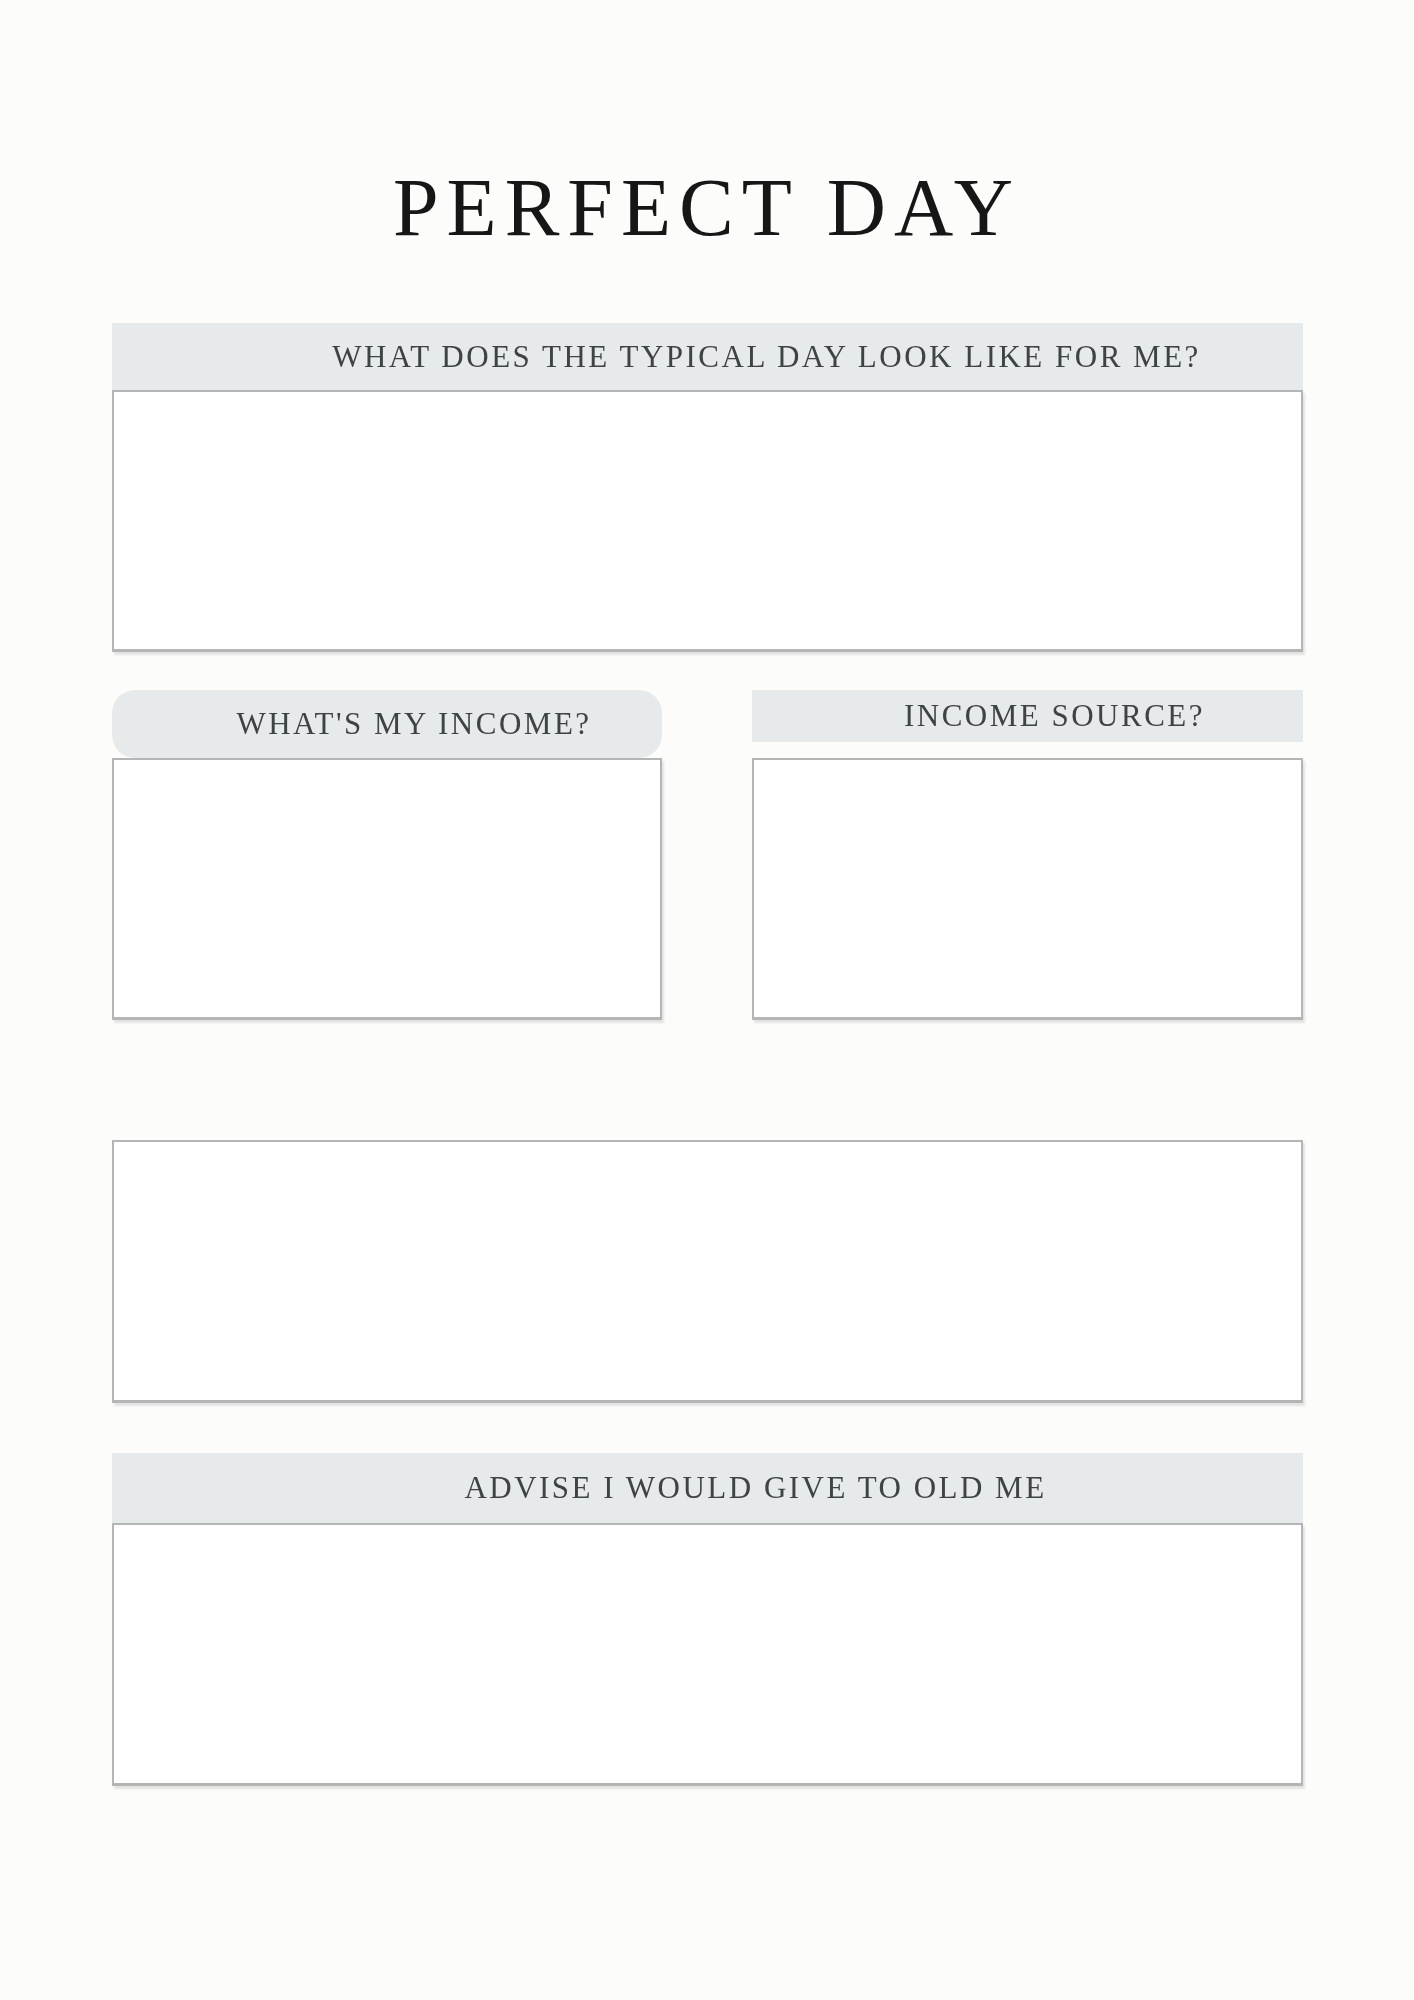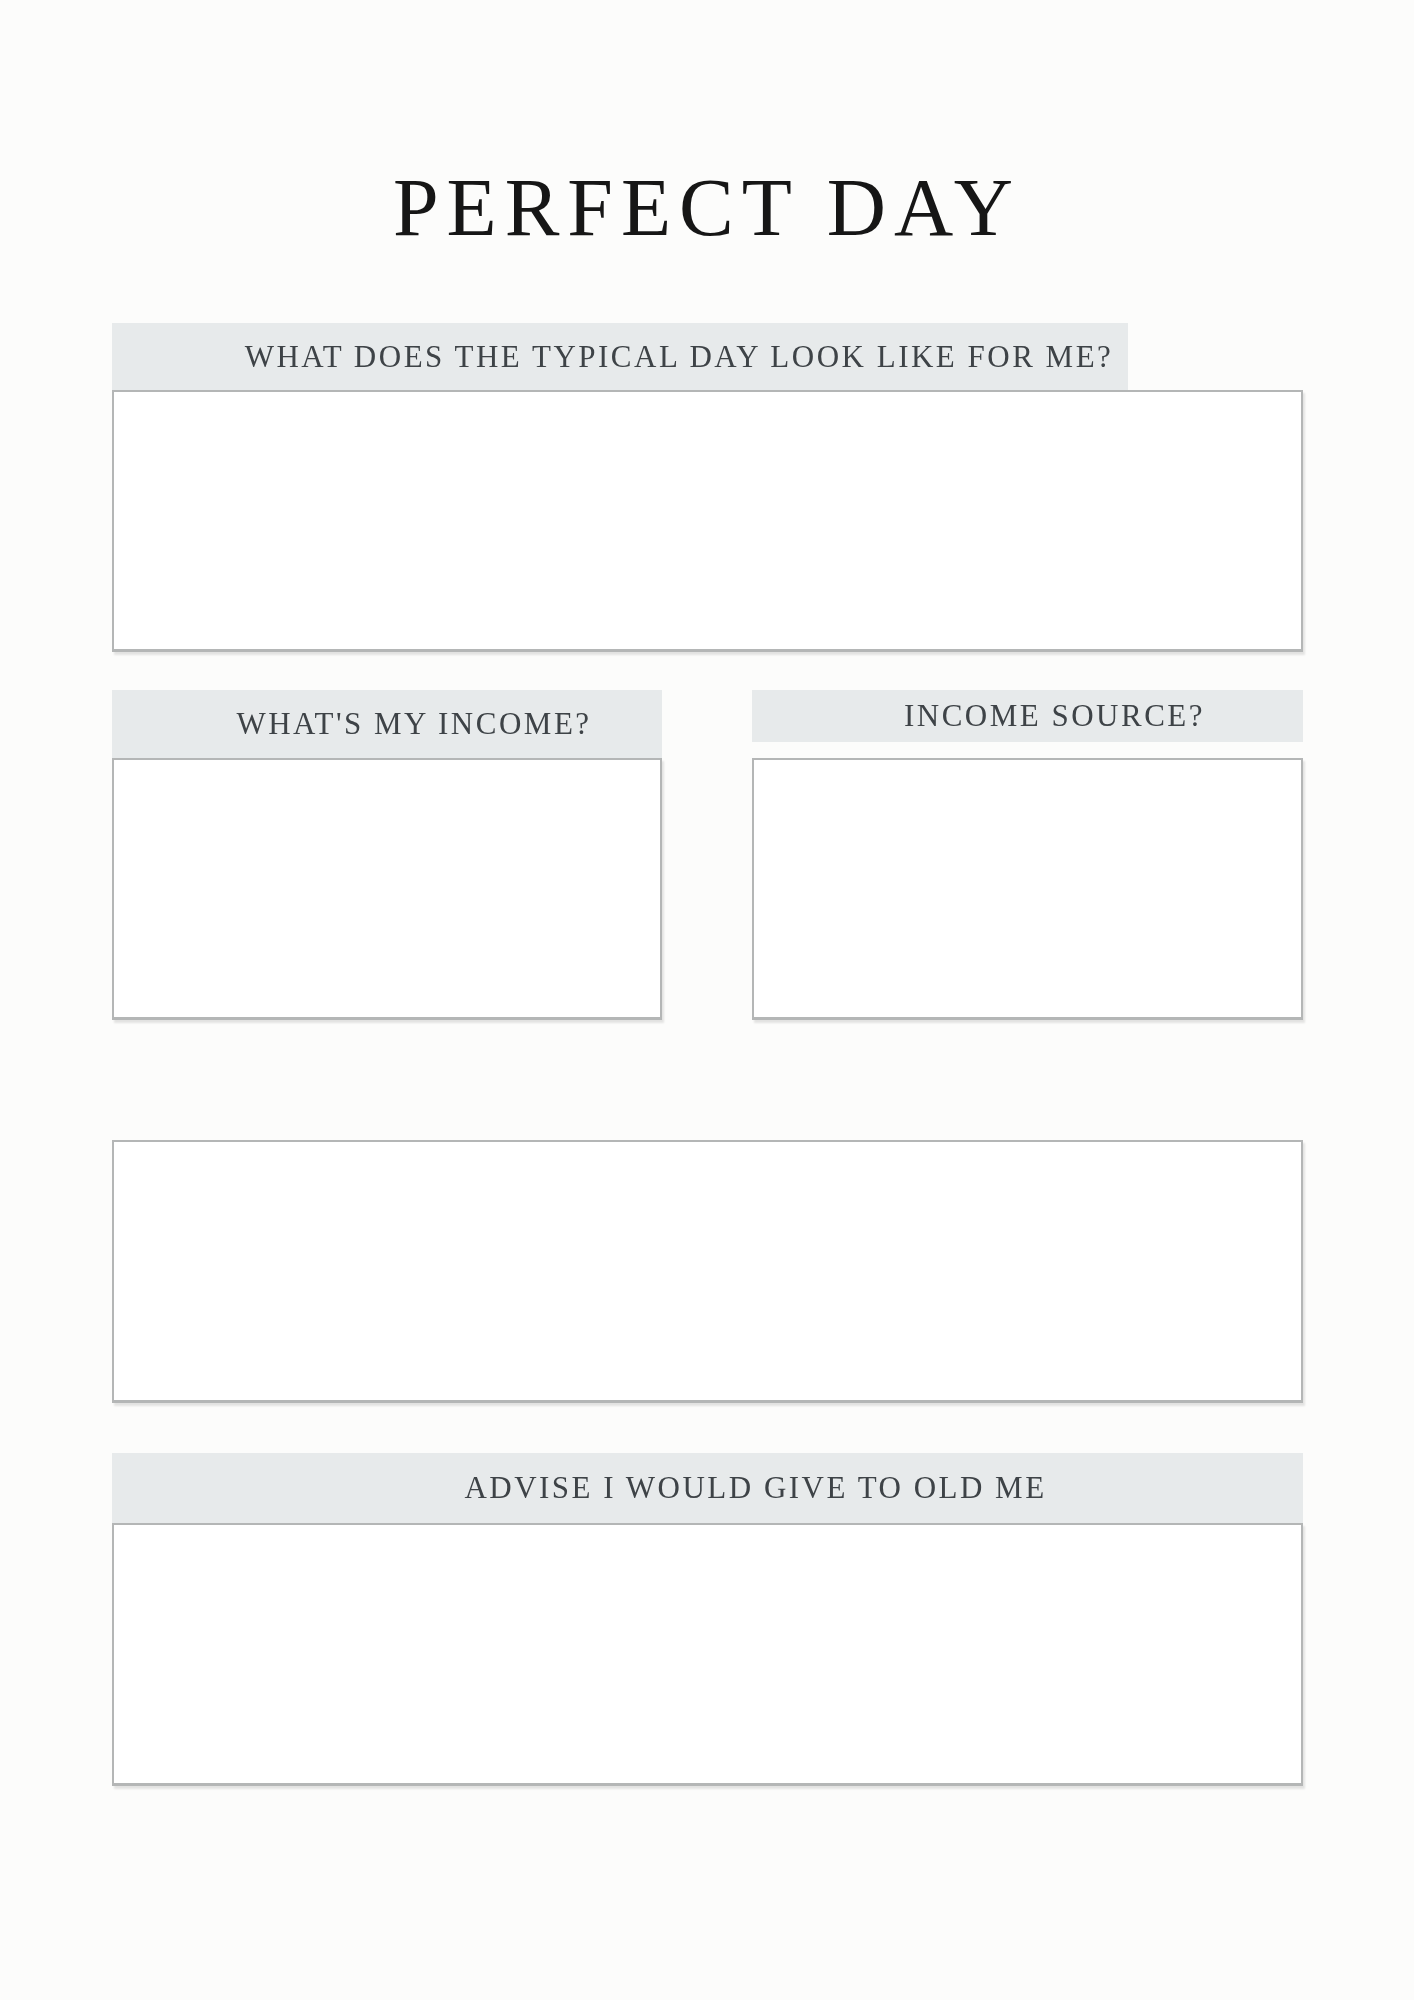--- a/index.html
+++ b/index.html
@@ -49,24 +49,24 @@
     box-shadow: 2px 3px 2px rgba(0,0,0,0.10);
   }
   
   .hdr-s1 { padding-left: 118px; }
   .hdr-s2a { padding-left: 54px; }
   .hdr-s2b { padding-left: 54px; }
   .hdr-s3 { padding-left: 200px; }
   .hdr-s4 { padding-left: 96px; }
 
   
-  .hdr-s1  { left: 112px; top: 323px;  width: 1016px; height: 67px; }
+  .hdr-s1  { left: 112px; top: 323px;  width: 1191px; height: 67px; }
   .box-s1  { left: 112px; top: 390px;  width: 1191px; height: 262px; }
 
-  .hdr-s2a { left: 112px; top: 690px;  width: 550px;  height: 68px; }
+  .hdr-s2a { left: 112px; top: 690px;  width: 550px;  height: 68px; border-radius: 23px; }
   .box-s2a { left: 112px; top: 758px;  width: 550px;  height: 262px; }
 
   .hdr-s2b { left: 752px; top: 690px;  width: 551px;  height: 52px; }
   .box-s2b { left: 752px; top: 758px;  width: 551px;  height: 262px; }
 
   .hdr-s3  { left: 112px; top: 1072px; width: 1191px; height: 68px; }
   .box-s3  { left: 112px; top: 1140px; width: 1191px; height: 263px; }
 
   .hdr-s4  { left: 112px; top: 1453px; width: 1191px; height: 70px; }
   .box-s4  { left: 112px; top: 1523px; width: 1191px; height: 263px; }

